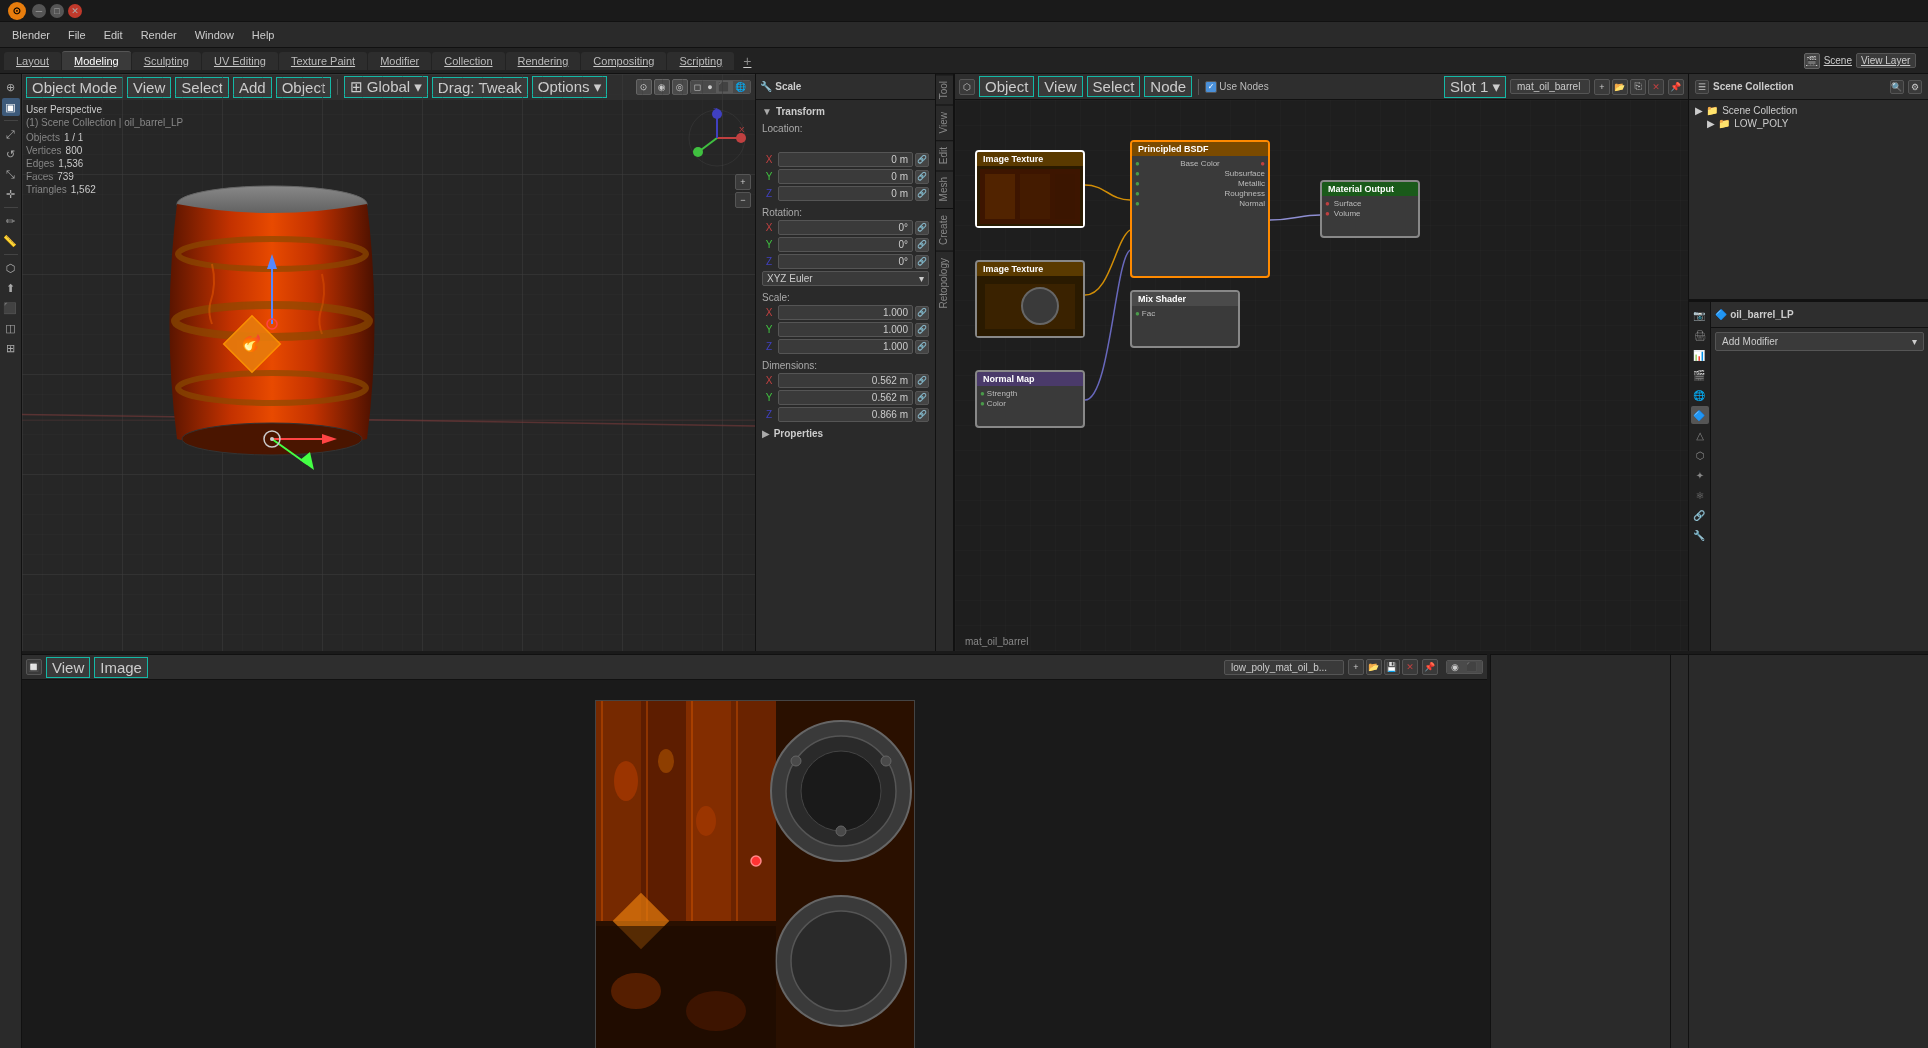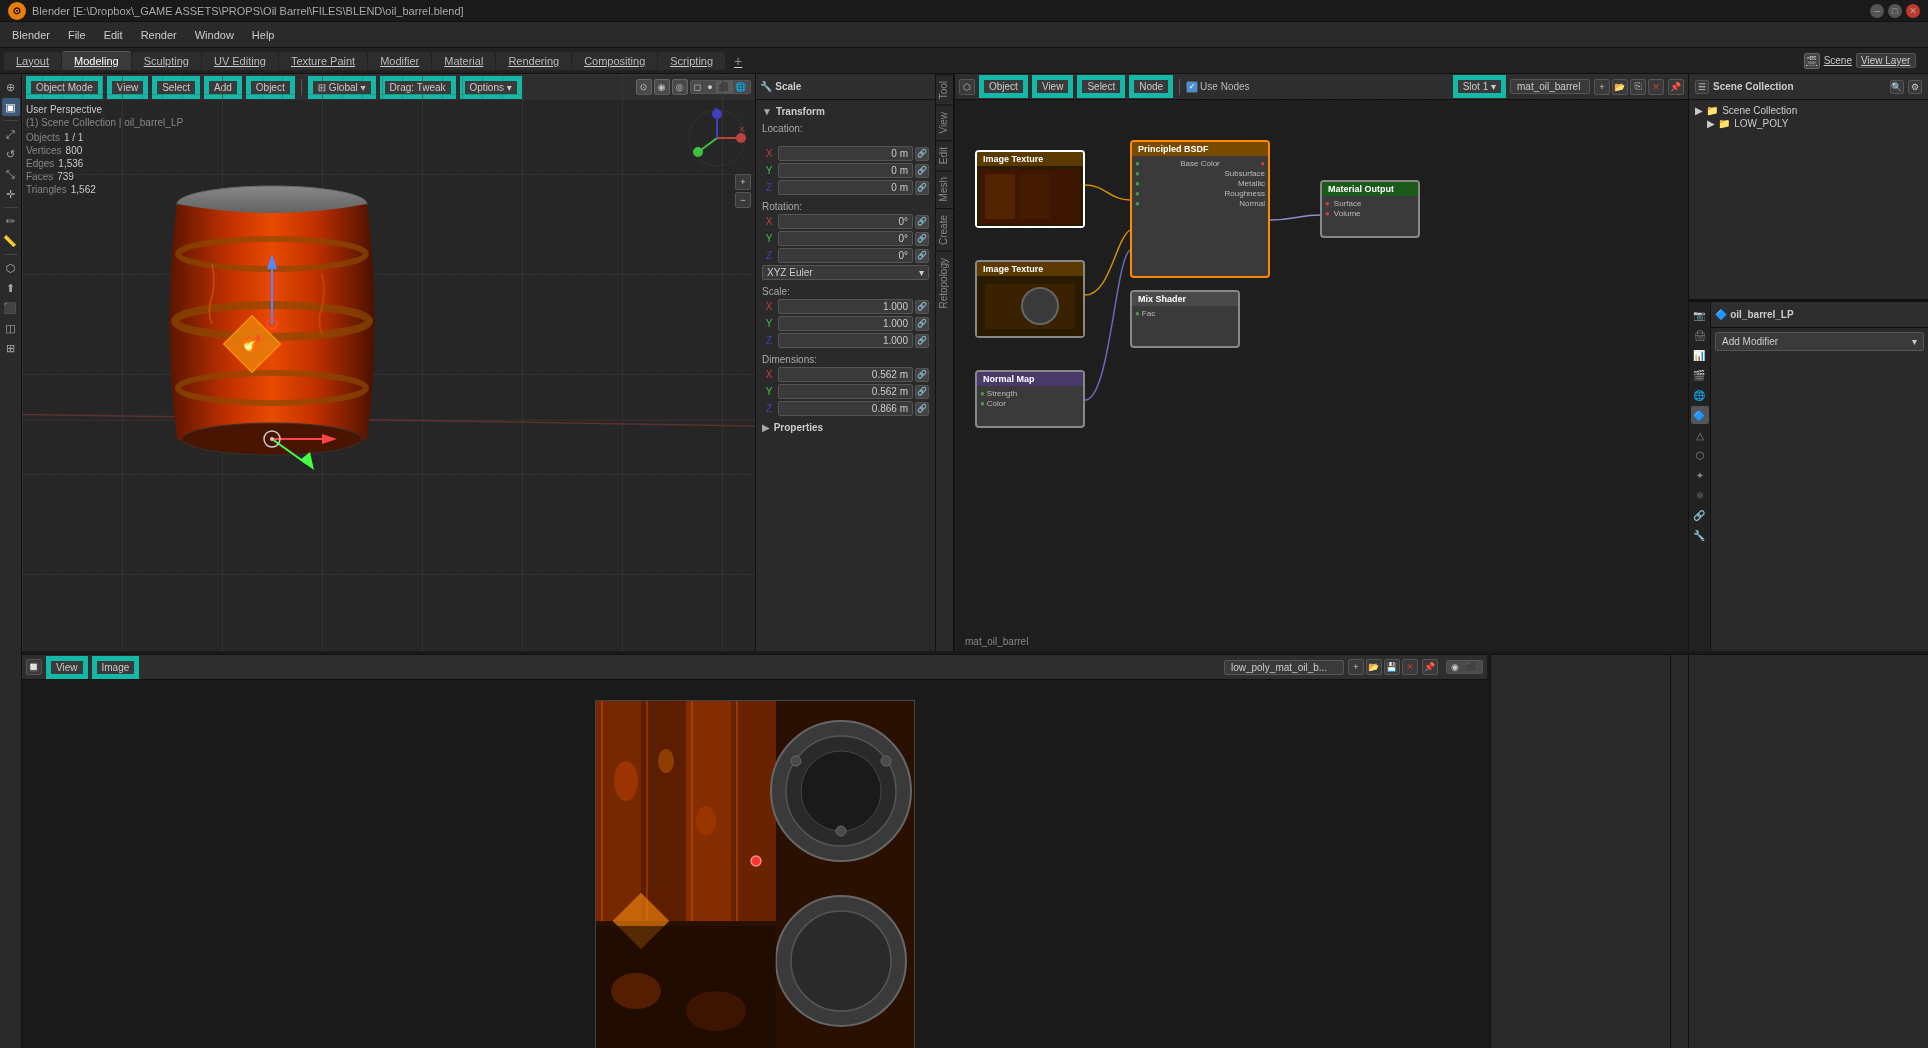--- a/index.html
+++ b/index.html
@@ -153,25 +153,25 @@
       background: #2e2e2e;
       display: flex;
       align-items: center;
       padding: 0 4px;
       gap: 4px;
       font-size: 10px;
     }
     .vph-btn {
       padding: 1px 5px;
       background: #3a3a3a;
-      border: 5px solid #14b8a6;
+      border: 1px solid #14b8a6;
       border-radius: 0;
       cursor: pointer;
       color: #ccc;
-      font-size: 10px;
+      font-size: 15px;
     }
 
     
     .node-editor {
       flex: 1;
       background: #1e1e1e;
       position: relative;
       overflow: hidden;
     }
     .node-editor-header {
@@ -381,21 +381,20 @@
     }
 
   </style>
 </head>
 <body>
 
 <div class="title-bar">
   <div class="title-bar-logo">
     <span>⊙</span>
   </div>
-  <span class="title-bar-text">Blender [E:\Dropbox\_GAME ASSETS\PROPS\Oil Barrel\FILES\BLEND\oil_barrel.blend]</span>
   <div class="title-bar-controls">
     <div class="title-ctrl-btn tb-min">─</div>
     <div class="title-ctrl-btn tb-max">□</div>
     <div class="title-ctrl-btn tb-close">✕</div>
   </div>
 </div>
 
 <div class="menu-bar">
   <div class="menu-item">Blender</div>
   <div class="menu-item">File</div>
@@ -408,21 +407,21 @@
   <span style="color:#888;font-size:10px;">  </span>
 </div>
 
 <div class="workspace-tabs">
   <div class="ws-tab">Layout</div>
   <div class="ws-tab active">Modeling</div>
   <div class="ws-tab">Sculpting</div>
   <div class="ws-tab">UV Editing</div>
   <div class="ws-tab">Texture Paint</div>
   <div class="ws-tab">Modifier</div>
-  <div class="ws-tab">Material</div>
+  <div class="ws-tab">Collection</div>
   <div class="ws-tab">Rendering</div>
   <div class="ws-tab">Compositing</div>
   <div class="ws-tab">Scripting</div>
   <div class="ws-tab-plus">+</div>
   <div style="flex:1"></div>
 
   <div style="display:flex;align-items:center;gap:4px;margin-right:8px;">
     <div style="width:16px;height:16px;background:#444;border:1px solid #666;border-radius:2px;display:flex;align-items:center;justify-content:center;cursor:pointer;">
       <span style="font-size:9px;">🎬</span>
     </div>
@@ -604,21 +603,21 @@
           </div>
 
           <div style="padding:6px;">
 
             <div style="display:flex;align-items:center;gap:4px;margin-bottom:6px;">
               <span style="color:#aaa;font-size:10px;cursor:pointer;">▼</span>
               <span style="color:#ccc;font-size:10px;font-weight:bold;">Transform</span>
             </div>
 
             <div style="margin-bottom:6px;">
-              <div style="color:#aaa;font-size:10px;margin-bottom:12px;">Location:</div>
+              <div style="color:#aaa;font-size:10px;margin-bottom:18px;">Location:</div>
               <div style="display:flex;align-items:center;margin-bottom:2px;gap:2px;">
                 <span style="color:#c04040;width:14px;font-size:10px;text-align:center;">X</span>
                 <div style="flex:1;background:#3a3a3a;border:1px solid #555;border-radius:2px;padding:1px 4px;color:#ccc;font-size:10px;text-align:right;">0 m</div>
                 <div style="width:14px;height:14px;background:#444;border:1px solid #555;border-radius:2px;cursor:pointer;font-size:8px;display:flex;align-items:center;justify-content:center;color:#aaa;">🔗</div>
               </div>
               <div style="display:flex;align-items:center;margin-bottom:2px;gap:2px;">
                 <span style="color:#40c040;width:14px;font-size:10px;text-align:center;">Y</span>
                 <div style="flex:1;background:#3a3a3a;border:1px solid #555;border-radius:2px;padding:1px 4px;color:#ccc;font-size:10px;text-align:right;">0 m</div>
                 <div style="width:14px;height:14px;background:#444;border:1px solid #555;border-radius:2px;cursor:pointer;font-size:8px;display:flex;align-items:center;justify-content:center;color:#aaa;">🔗</div>
               </div>

